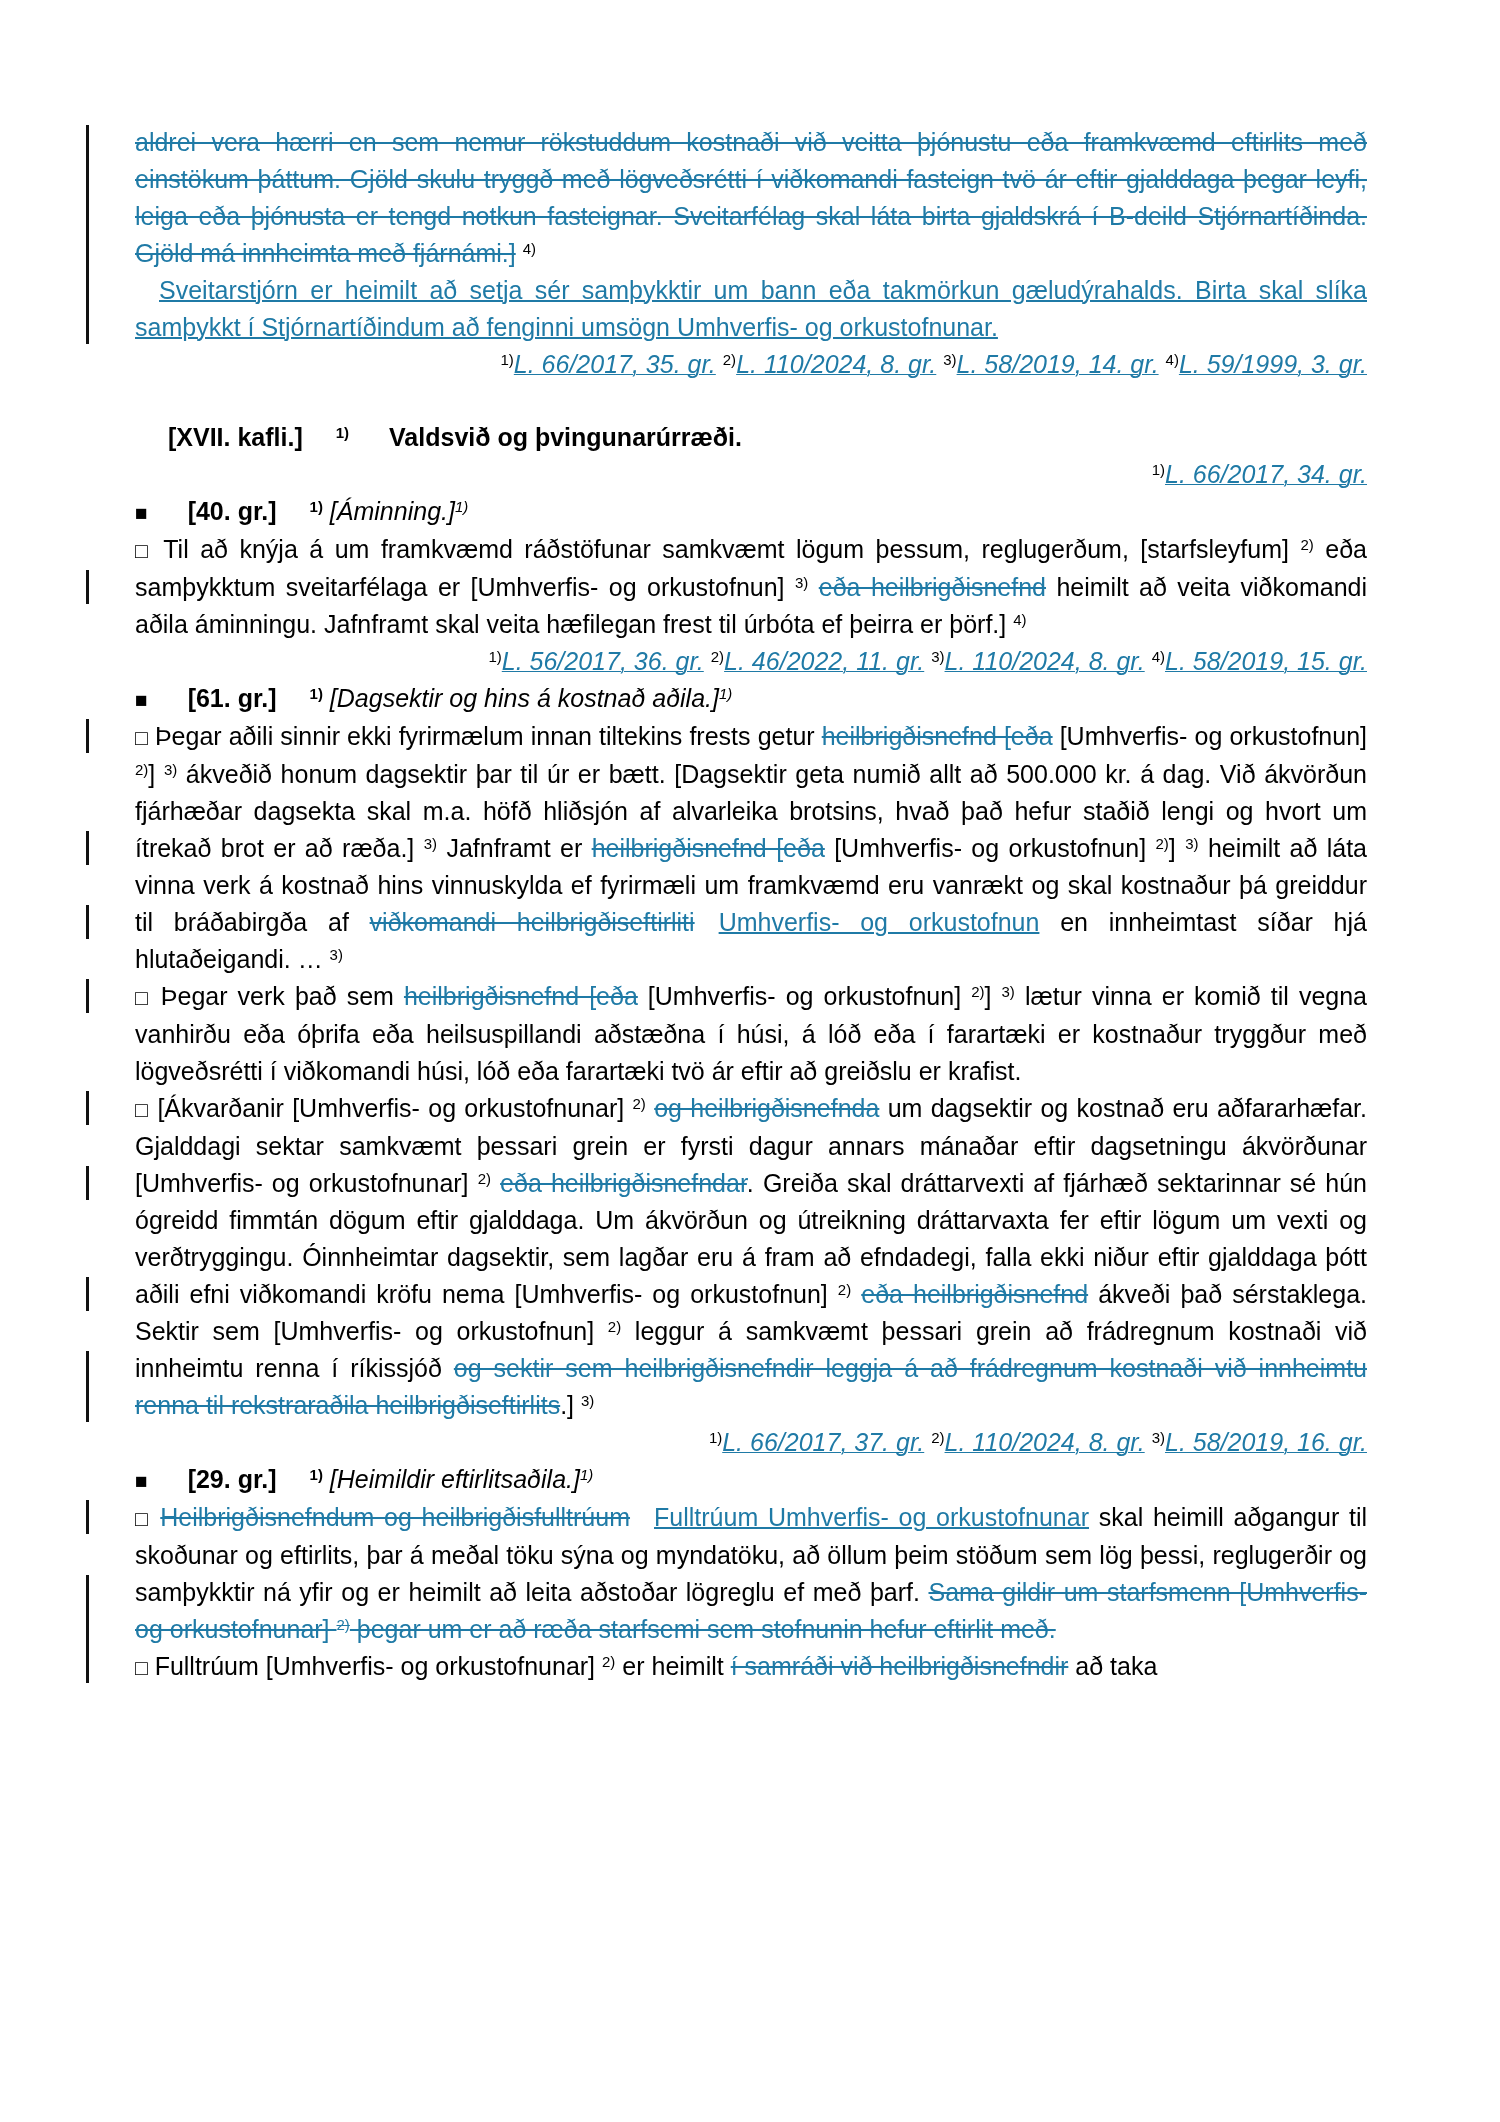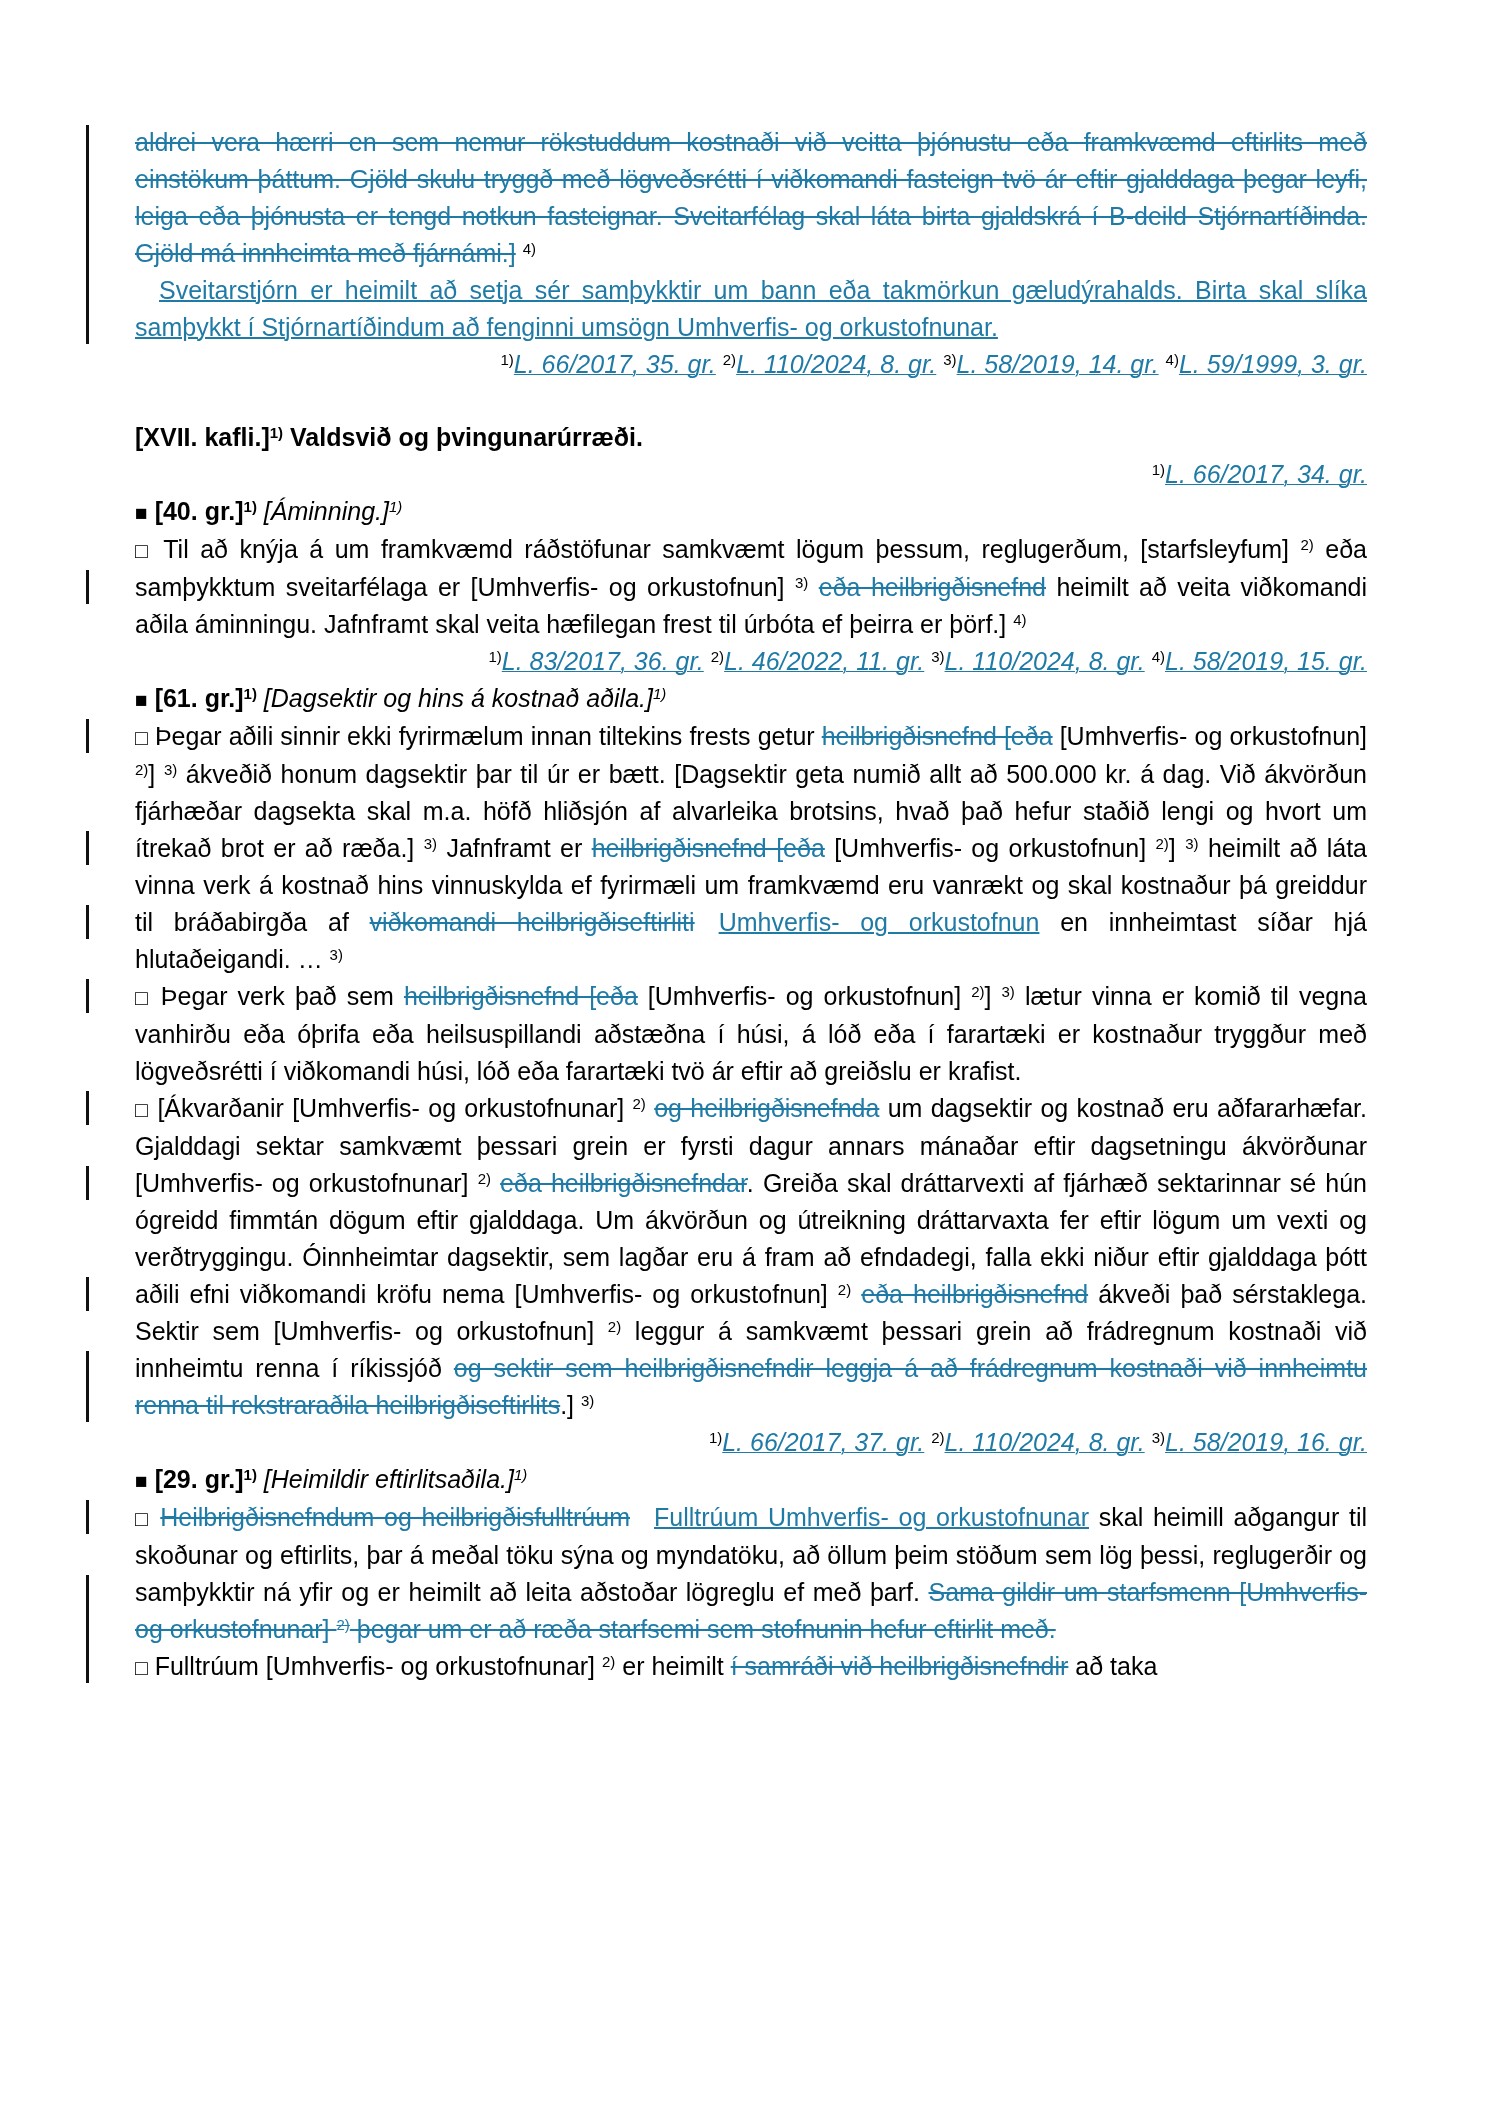--- a/index.html
+++ b/index.html
@@ -25,21 +25,21 @@
     top: 124px;
     width: 1232px;
     text-align: justify;
   }
   .block { margin: 0; }
   .footnotes {
     padding-left: 15px;
     text-align: right;
   }
   .chapter-heading { margin-top: 36px; }
-  .b { font-weight: bold; }
+  .b { font-weight: bold; margin-left: 33px; }
   .i { font-style: italic; }
   sup {
     font-size: 0.6em;
     line-height: 0;
     vertical-align: baseline;
     position: relative;
     top: -0.55em;
   }
   .del {
     color: var(--accent, #1f7aa6);
@@ -76,21 +76,21 @@
 
 <div class="page">
   <div class="content">
       <div class="block para"><span class="del">aldrei vera hærri en sem nemur rökstuddum kostnaði við veitta þjónustu eða framkvæmd eftirlits með einstökum þáttum. Gjöld skulu tryggð með lögveðsrétti í viðkomandi fasteign tvö ár eftir gjalddaga þegar leyfi, leiga eða þjónusta er tengd notkun fasteignar. Sveitarfélag skal láta birta gjaldskrá í B-deild Stjórnartíðinda. Gjöld má innheimta með fjárnámi.]</span><span> </span><sup class="sup">4)</sup></div>
       <div class="block para"><span class="ins">Sveitarstjórn er heimilt að setja sér samþykktir um bann eða takmörkun gæludýrahalds. Birta skal slíka samþykkt í Stjórnartíðindum að fenginni umsögn Umhverfis- og orkustofnunar.</span></div>
       <div class="block footnotes"><sup class="sup">1)</sup><span class="link">L. 66/2017, 35. gr.</span><span> </span><sup class="sup">2)</sup><span class="link">L. 110/2024, 8. gr.</span><span> </span><sup class="sup">3)</sup><span class="link">L. 58/2019, 14. gr.</span><span> </span><sup class="sup">4)</sup><span class="link">L. 59/1999, 3. gr.</span></div>
       <div class="block chapter-heading"><span class="b">[XVII. kafli.]</span><sup class="sup b">1)</sup><span class="b"> Valdsvið og þvingunarúrræði.</span></div>
       <div class="block footnotes"><sup class="sup">1)</sup><span class="link">L. 66/2017, 34. gr.</span></div>
       <div class="block article-heading"><span class="marker">■</span> <span class="b">[40. gr.]</span><sup class="sup b">1)</sup><span> </span><span class="i">[Áminning.]</span><sup class="sup i">1)</sup></div>
       <div class="block para"><span class="marker">□</span> <span>Til að knýja á um framkvæmd ráðstöfunar samkvæmt lögum þessum, reglugerðum, [starfsleyfum] </span><sup class="sup">2)</sup><span> eða samþykktum sveitarfélaga er [Umhverfis- og orkustofnun] </span><sup class="sup">3)</sup><span> </span><span class="del">eða heilbrigðisnefnd</span><span> heimilt að veita viðkomandi aðila áminningu. Jafnframt skal veita hæfilegan frest til úrbóta ef þeirra er þörf.] </span><sup class="sup">4)</sup></div>
-      <div class="block footnotes"><sup class="sup">1)</sup><span class="link">L. 83/2017, 36. gr.</span><span> </span><sup class="sup">2)</sup><span class="link">L. 46/2022, 11. gr.</span><span> </span><sup class="sup">3)</sup><span class="link">L. 110/2024, 8. gr.</span><span> </span><sup class="sup">4)</sup><span class="link">L. 58/2019, 15. gr.</span></div>
+      <div class="block footnotes"><sup class="sup">1)</sup><span class="link">L. 56/2017, 36. gr.</span><span> </span><sup class="sup">2)</sup><span class="link">L. 46/2022, 11. gr.</span><span> </span><sup class="sup">3)</sup><span class="link">L. 110/2024, 8. gr.</span><span> </span><sup class="sup">4)</sup><span class="link">L. 58/2019, 15. gr.</span></div>
       <div class="block article-heading"><span class="marker">■</span> <span class="b">[61. gr.]</span><sup class="sup b">1)</sup><span> </span><span class="i">[Dagsektir og hins á kostnað aðila.]</span><sup class="sup i">1)</sup></div>
       <div class="block para"><span class="marker">□</span> <span>Þegar aðili sinnir ekki fyrirmælum innan tiltekins frests getur </span><span class="del">heilbrigðisnefnd [eða</span><span> [Umhverfis- og orkustofnun] </span><sup class="sup">2)</sup><span>] </span><sup class="sup">3)</sup><span> ákveðið honum dagsektir þar til úr er bætt. [Dagsektir geta numið allt að 500.000 kr. á dag. Við ákvörðun fjárhæðar dagsekta skal m.a. höfð hliðsjón af alvarleika brotsins, hvað það hefur staðið lengi og hvort um ítrekað brot er að ræða.] </span><sup class="sup">3)</sup><span> Jafnframt er </span><span class="del">heilbrigðisnefnd [eða</span><span> [Umhverfis- og orkustofnun] </span><sup class="sup">2)</sup><span>] </span><sup class="sup">3)</sup><span> heimilt að láta vinna verk á kostnað hins vinnuskylda ef fyrirmæli um framkvæmd eru vanrækt og skal kostnaður þá greiddur til bráðabirgða af </span><span class="del">viðkomandi heilbrigðiseftirliti</span><span class="ins">Umhverfis- og orkustofnun</span><span> en innheimtast síðar hjá hlutaðeigandi. … </span><sup class="sup">3)</sup></div>
       <div class="block para"><span class="marker">□</span> <span>Þegar verk það sem </span><span class="del">heilbrigðisnefnd [eða</span><span> [Umhverfis- og orkustofnun] </span><sup class="sup">2)</sup><span>] </span><sup class="sup">3)</sup><span> lætur vinna er komið til vegna vanhirðu eða óþrifa eða heilsuspillandi aðstæðna í húsi, á lóð eða í farartæki er kostnaður tryggður með lögveðsrétti í viðkomandi húsi, lóð eða farartæki tvö ár eftir að greiðslu er krafist.</span></div>
       <div class="block para"><span class="marker">□</span> <span>[Ákvarðanir [Umhverfis- og orkustofnunar] </span><sup class="sup">2)</sup><span> </span><span class="del">og heilbrigðisnefnda</span><span> um dagsektir og kostnað eru aðfararhæfar. Gjalddagi sektar samkvæmt þessari grein er fyrsti dagur annars mánaðar eftir dagsetningu ákvörðunar [Umhverfis- og orkustofnunar] </span><sup class="sup">2)</sup><span> </span><span class="del">eða heilbrigðisnefndar</span><span>. Greiða skal dráttarvexti af fjárhæð sektarinnar sé hún ógreidd fimmtán dögum eftir gjalddaga. Um ákvörðun og útreikning dráttarvaxta fer eftir lögum um vexti og verðtryggingu. Óinnheimtar dagsektir, sem lagðar eru á fram að efndadegi, falla ekki niður eftir gjalddaga þótt aðili efni viðkomandi kröfu nema [Umhverfis- og orkustofnun] </span><sup class="sup">2)</sup><span> </span><span class="del">eða heilbrigðisnefnd</span><span> ákveði það sérstaklega. Sektir sem [Umhverfis- og orkustofnun] </span><sup class="sup">2)</sup><span> leggur á samkvæmt þessari grein að frádregnum kostnaði við innheimtu renna í ríkissjóð </span><span class="del">og sektir sem heilbrigðisnefndir leggja á að frádregnum kostnaði við innheimtu renna til rekstraraðila heilbrigðiseftirlits</span><span>.] </span><sup class="sup">3)</sup></div>
       <div class="block footnotes"><sup class="sup">1)</sup><span class="link">L. 66/2017, 37. gr.</span><span> </span><sup class="sup">2)</sup><span class="link">L. 110/2024, 8. gr.</span><span> </span><sup class="sup">3)</sup><span class="link">L. 58/2019, 16. gr.</span></div>
       <div class="block article-heading"><span class="marker">■</span> <span class="b">[29. gr.]</span><sup class="sup b">1)</sup><span> </span><span class="i">[Heimildir eftirlitsaðila.]</span><sup class="sup i">1)</sup></div>
       <div class="block para"><span class="marker">□</span> <span class="del">Heilbrigðisnefndum og heilbrigðisfulltrúum</span><span class="ins">Fulltrúum Umhverfis- og orkustofnunar</span><span> skal heimill aðgangur til skoðunar og eftirlits, þar á meðal töku sýna og myndatöku, að öllum þeim stöðum sem lög þessi, reglugerðir og samþykktir ná yfir og er heimilt að leita aðstoðar lögreglu ef með þarf. </span><span class="del">Sama gildir um starfsmenn [Umhverfis- og orkustofnunar] </span><sup class="sup del">2)</sup><span class="del"> þegar um er að ræða starfsemi sem stofnunin hefur eftirlit með.</span></div>
       <div class="block para"><span class="marker">□</span> <span>Fulltrúum [Umhverfis- og orkustofnunar] </span><sup class="sup">2)</sup><span> er heimilt </span><span class="del">í samráði við heilbrigðisnefndir</span><span> að taka</span></div>
     </div>
 <div class="change-bar" style="top: 125px; height: 219px;"></div>

